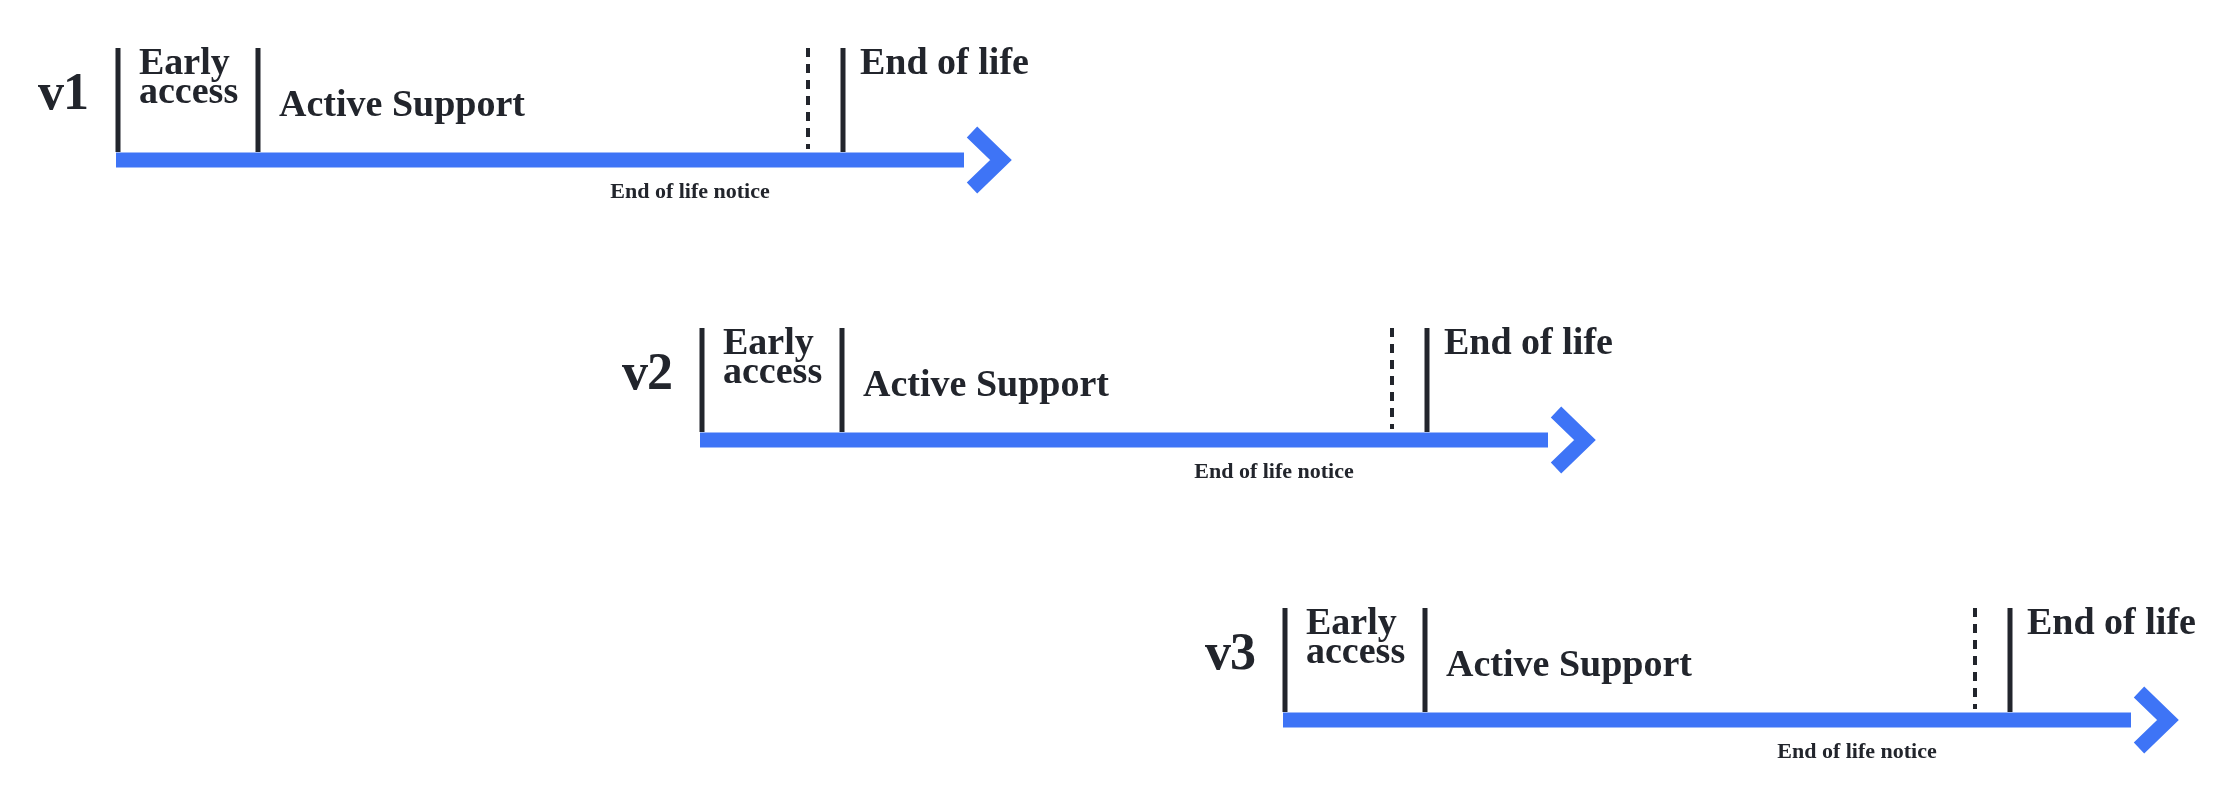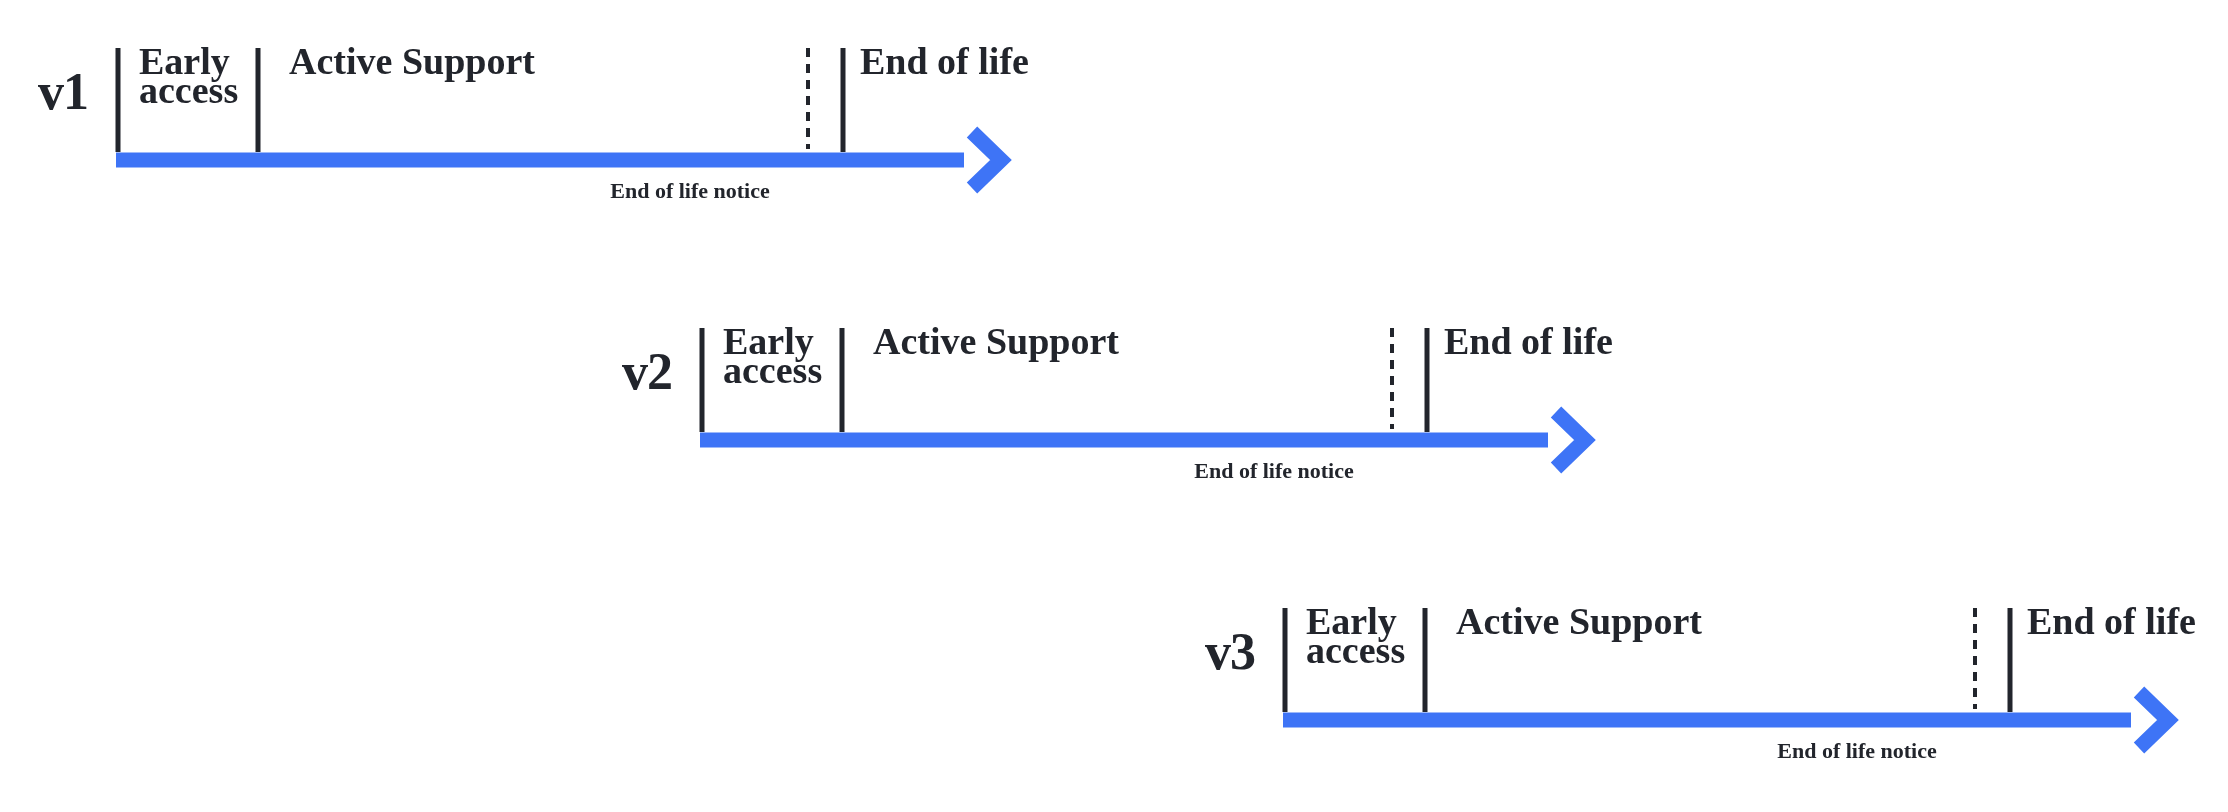--- a/index.html
+++ b/index.html
@@ -59,21 +59,21 @@
 
   .phase {
     position: absolute;
     top: -1px;
     font-size: 38px;
     line-height: 29px;
     font-weight: 700;
     white-space: nowrap;
   }
   .phase.early  { left: 21px; width: 118px; white-space: normal; }
-  .phase.active { left: 171px; }
+  .phase.active { left: 161px; margin-top: 42px; }
   .phase.eol    { left: 742px; }
 
   .arrow {
     position: absolute;
     left: -7px;
     top: 62px;
     color: var(--accent);
     display: block;
   }
 

